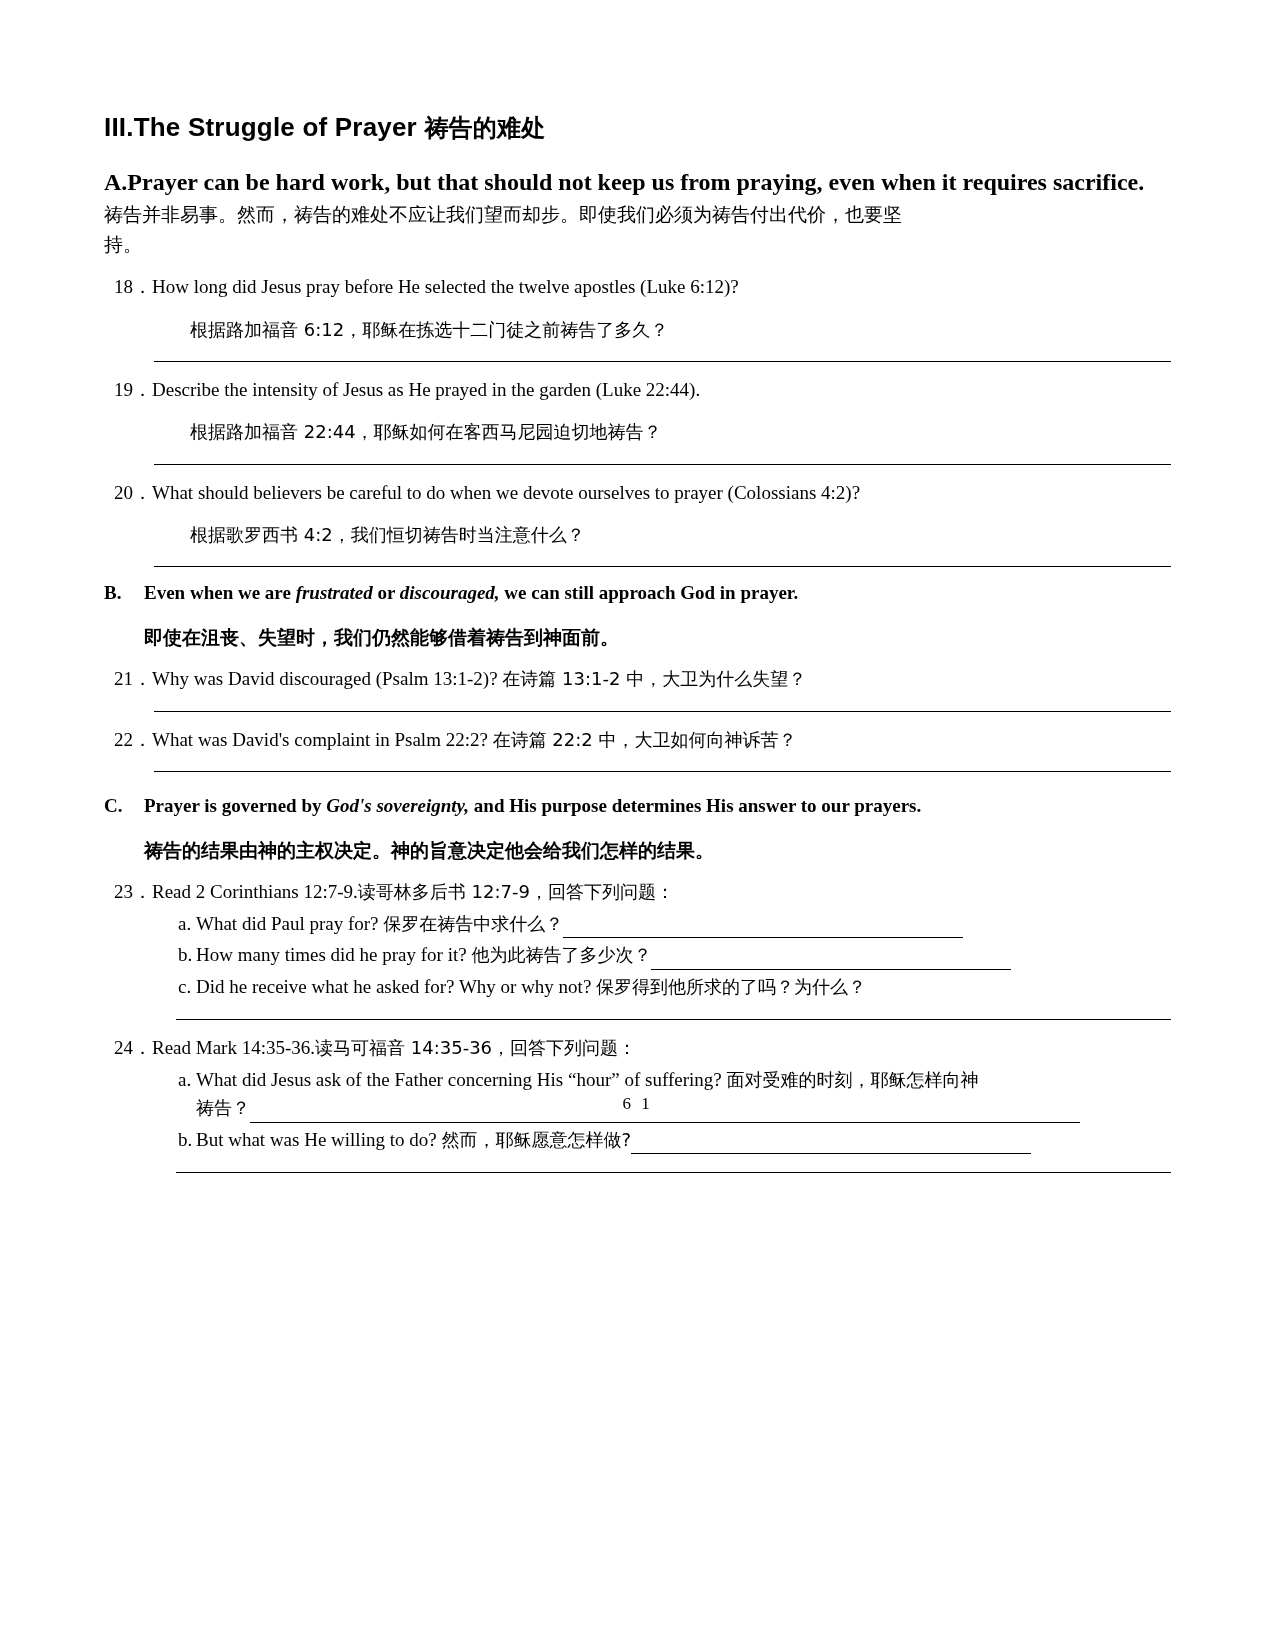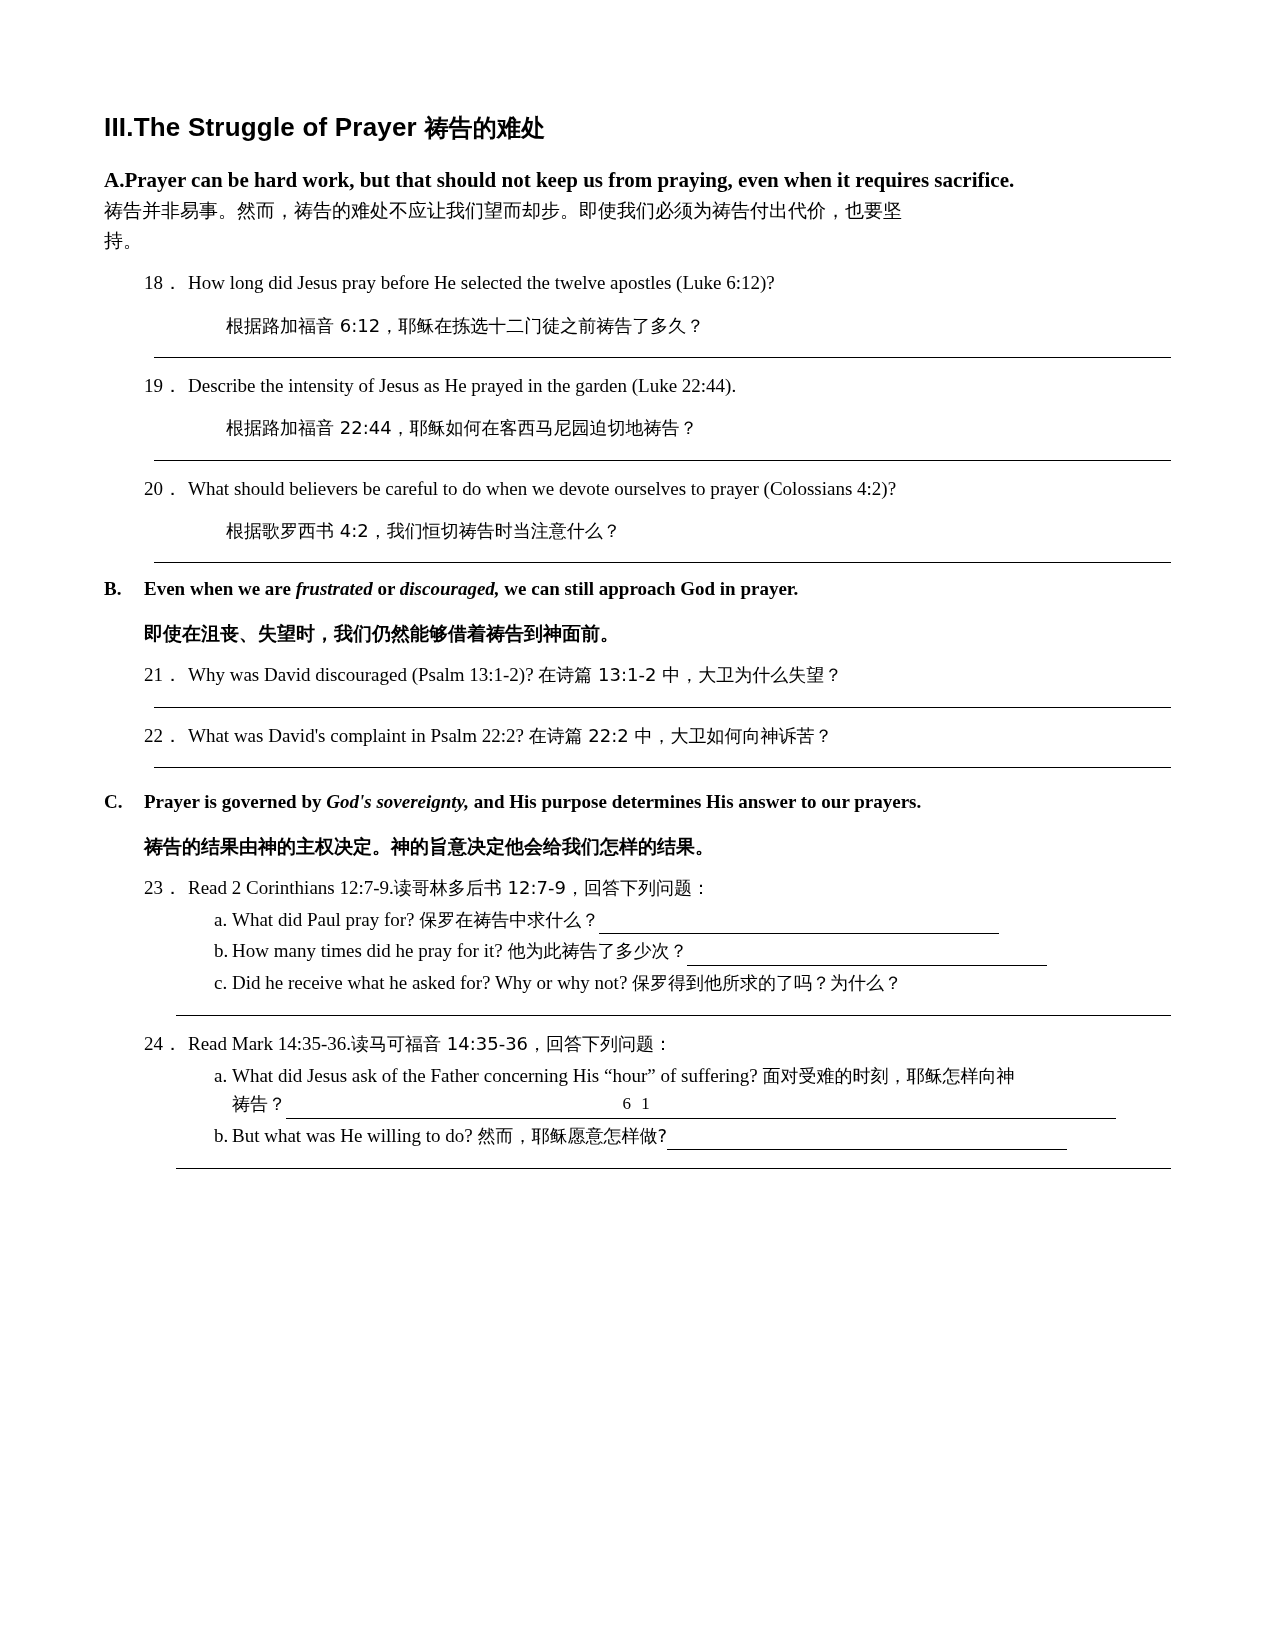--- a/index.html
+++ b/index.html
@@ -27,21 +27,21 @@
     font-weight: bold;
     margin: 0 0 22px 0;
     letter-spacing: 0.2px;
   }
   h1.section-title .cn {
     font-family: "DejaVu Sans", sans-serif;
     font-size: 24px;
     font-weight: bold;
   }
   .bold-head {
-    font-size: 21px;
+    font-size: 24px;
     font-weight: bold;
     margin: 0 0 2px 0;
     line-height: 1.35;
   }
   .cn-line {
     font-family: Liberation Sans, sans-serif;
     font-size: 19px;
     line-height: 1.55;
     margin: 0;
   }
@@ -51,24 +51,23 @@
   .q {
     display: flex;
     align-items: flex-start;
     font-size: 19px;
     line-height: 1.45;
     margin-top: 14px;
   }
   .q .num {
     width: 48px;
     flex: 0 0 48px;
-    text-align: left;
+    text-align: right;
     padding-left: 4px;
     box-sizing: border-box;
-    margin-left: 36px;
   }
   .q .body {
     flex: 1 1 auto;
   }
   .q .en { display: block; }
   .q .cn {
     font-family: "DejaVu Sans", sans-serif;
     font-size: 18px;
     display: block;
     margin-top: 16px;

